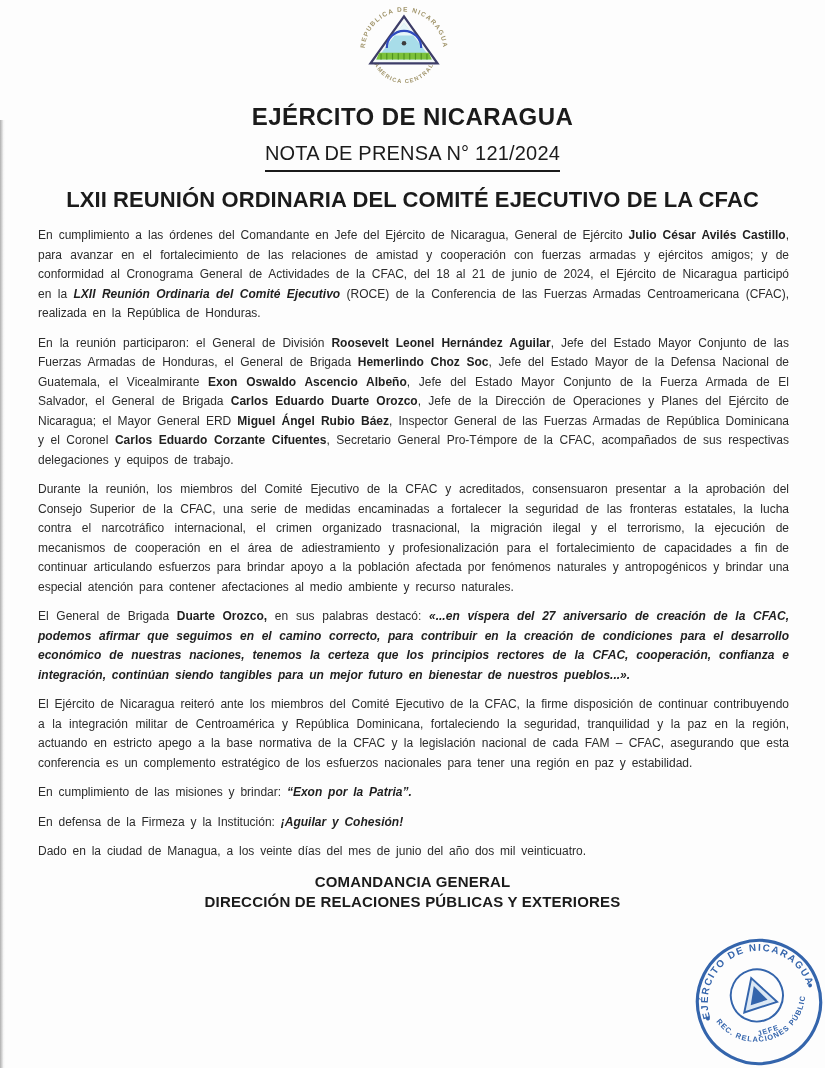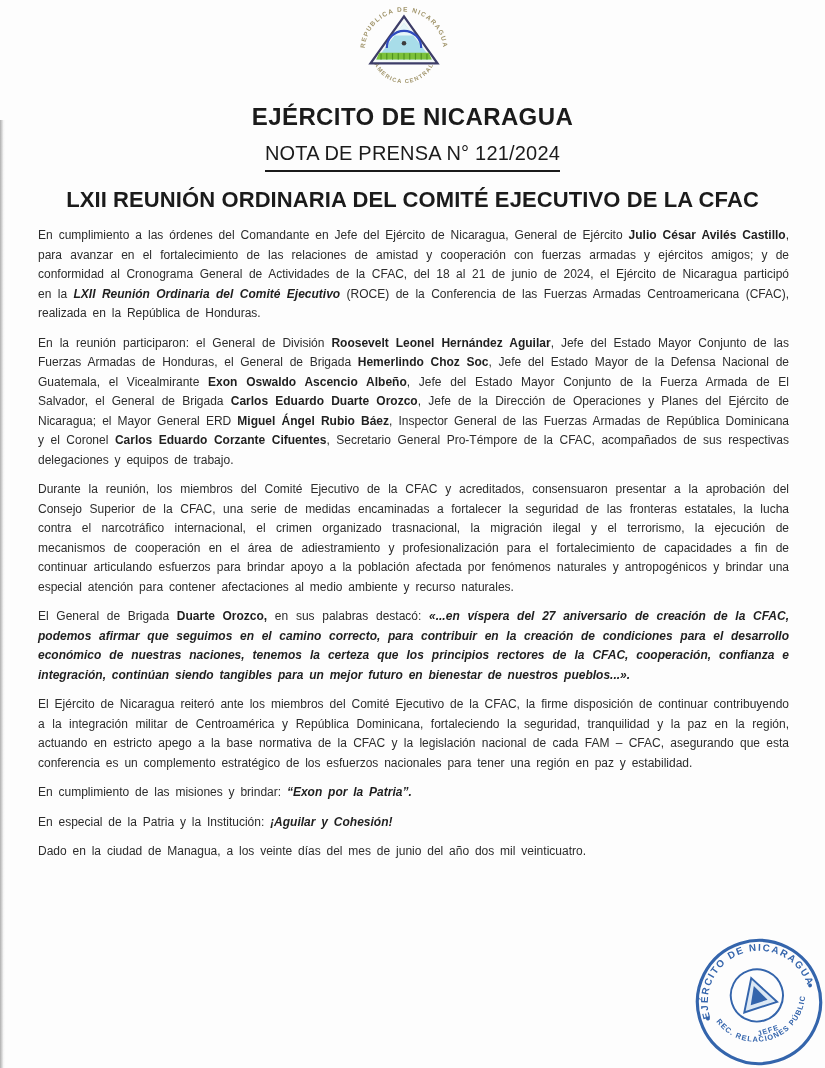--- a/index.html
+++ b/index.html
@@ -112,24 +112,28 @@
 
   <h2 class="headline">LXII REUNIÓN ORDINARIA DEL COMITÉ EJECUTIVO DE LA CFAC</h2>
 
   <div class="press-body">
       <p class="para"><span>En cumplimiento a las órdenes del Comandante en Jefe del Ejército de Nicaragua, General de Ejército </span><span class="b">Julio César Avilés Castillo</span><span>, para avanzar en el fortalecimiento de las relaciones de amistad y cooperación con fuerzas armadas y ejércitos amigos; y de conformidad al Cronograma General de Actividades de la CFAC, del 18 al 21 de junio de 2024, el Ejército de Nicaragua participó en la </span><span class="b i">LXII Reunión Ordinaria del Comité Ejecutivo</span><span> (ROCE) de la Conferencia de las Fuerzas Armadas Centroamericana (CFAC), realizada en la República de Honduras.</span></p>
       <p class="para"><span>En la reunión participaron: el General de División </span><span class="b">Roosevelt Leonel Hernández Aguilar</span><span>, Jefe del Estado Mayor Conjunto de las Fuerzas Armadas de Honduras, el General de Brigada </span><span class="b">Hemerlindo Choz Soc</span><span>, Jefe del Estado Mayor de la Defensa Nacional de Guatemala, el Vicealmirante </span><span class="b">Exon Oswaldo Ascencio Albeño</span><span>, Jefe del Estado Mayor Conjunto de la Fuerza Armada de El Salvador, el General de Brigada </span><span class="b">Carlos Eduardo Duarte Orozco</span><span>, Jefe de la Dirección de Operaciones y Planes del Ejército de Nicaragua; el Mayor General ERD </span><span class="b">Miguel Ángel Rubio Báez</span><span>, Inspector General de las Fuerzas Armadas de República Dominicana y el Coronel </span><span class="b">Carlos Eduardo Corzante Cifuentes</span><span>, Secretario General Pro-Témpore de la CFAC, acompañados de sus respectivas delegaciones y equipos de trabajo.</span></p>
       <p class="para"><span>Durante la reunión, los miembros del Comité Ejecutivo de la CFAC y acreditados, consensuaron presentar a la aprobación del Consejo Superior de la CFAC, una serie de medidas encaminadas a fortalecer la seguridad de las fronteras estatales, la lucha contra el narcotráfico internacional, el crimen organizado trasnacional, la migración ilegal y el terrorismo, la ejecución de mecanismos de cooperación en el área de adiestramiento y profesionalización para el fortalecimiento de capacidades a fin de continuar articulando esfuerzos para brindar apoyo a la población afectada por fenómenos naturales y antropogénicos y brindar una especial atención para contener afectaciones al medio ambiente y recurso naturales.</span></p>
       <p class="para"><span>El General de Brigada </span><span class="b">Duarte Orozco,</span><span> en sus palabras destacó: </span><span class="b i">«...en víspera del 27 aniversario de creación de la CFAC, podemos afirmar que seguimos en el camino correcto, para contribuir en la creación de condiciones para el desarrollo económico de nuestras naciones, tenemos la certeza que los principios rectores de la CFAC, cooperación, confianza e integración, continúan siendo tangibles para un mejor futuro en bienestar de nuestros pueblos...».</span></p>
       <p class="para"><span>El Ejército de Nicaragua reiteró ante los miembros del Comité Ejecutivo de la CFAC, la firme disposición de continuar contribuyendo a la integración militar de Centroamérica y República Dominicana, fortaleciendo la seguridad, tranquilidad y la paz en la región, actuando en estricto apego a la base normativa de la CFAC y la legislación nacional de cada FAM – CFAC, asegurando que esta conferencia es un complemento estratégico de los esfuerzos nacionales para tener una región en paz y estabilidad.</span></p>
       <p class="para"><span>En cumplimiento de las misiones y brindar: </span><span class="b i">“Exon por la Patria”.</span></p>
-      <p class="para"><span>En especial de la Patria y la Institución: </span><span class="b i">¡Aguilar y Cohesión!</span></p>
+      <p class="para"><span>En defensa de la Firmeza y la Institución: </span><span class="b i">¡Aguilar y Cohesión!</span></p>
       <p class="para"><span>Dado en la ciudad de Managua, a los veinte días del mes de junio del año dos mil veinticuatro.</span></p>
     </div>
 
+  <div class="doc-footer">
+    <div>COMANDANCIA GENERAL</div>
+    <div>DIRECCIÓN DE RELACIONES PÚBLICAS Y EXTERIORES</div>
+  </div>
 
   <svg class="stamp" viewBox="0 0 134 134">
     <defs>
       <path id="sealTop" d="M 15 67 A 52 52 0 1 1 119 67"></path>
       <path id="sealBot" d="M 20 74 A 50 50 0 0 0 114 74"></path>
     </defs>
     <circle class="ring" cx="67" cy="67" r="62.5" stroke-width="3.2"></circle>
     <text class="stamp-arc-top" text-anchor="middle">
       <textPath href="#sealTop" startOffset="50%">EJÉRCITO DE NICARAGUA</textPath>
     </text>

